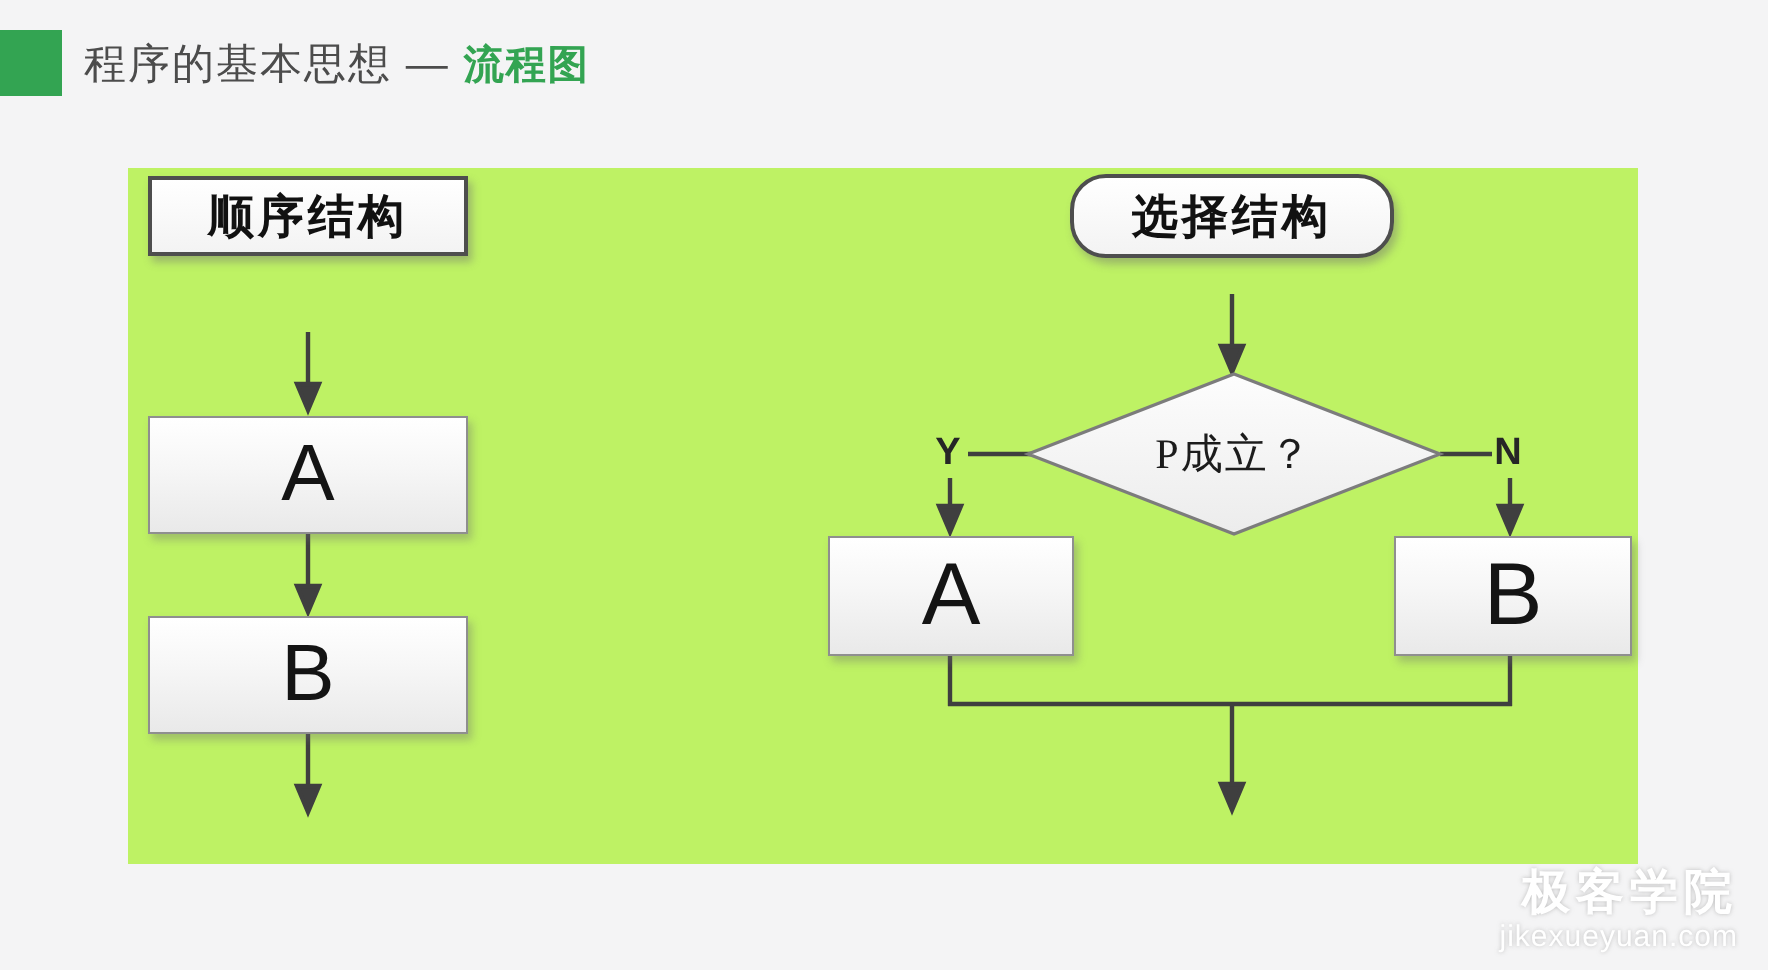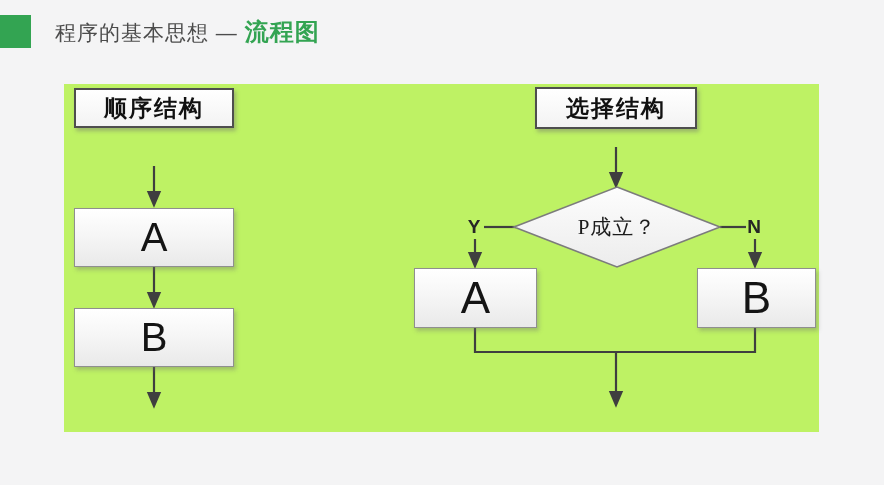--- a/index.html
+++ b/index.html
@@ -8,23 +8,23 @@
     font-family: "Liberation Sans", "DejaVu Sans", sans-serif;
     background:#f4f4f5;
     position:relative;
     overflow:hidden;
   }
   .page { position:absolute; inset:0; width:884px; height:485px; background:#f4f4f5; }
 
   
   .header { position:absolute; left:0; top:15px; display:flex; align-items:center; }
   .accent-square { width:31px; height:33px; background:#33a452; flex:0 0 auto; }
-  .title-wrap { margin-left:24px; display:flex; align-items:baseline; white-space:pre; }
+  .title-wrap { margin-left:11px; display:flex; align-items:baseline; white-space:pre; }
   .title-prefix { font-size:21px; color:#4c4c4c; letter-spacing:1px; }
-  .title-highlight { font-size:24px; color:#33a452; font-weight:bold; margin-left:7px; letter-spacing:1px; }
+  .title-highlight { font-size:20px; color:#33a452; font-weight:bold; margin-left:7px; letter-spacing:1px; }
 
   
   .slide { position:absolute; left:64px; top:84px; width:755px; height:348px; background:#bef264; }
 
   .flow-box {
     position:absolute;
     display:flex; align-items:center; justify-content:center;
     background:linear-gradient(180deg,#ffffff 0%,#f6f6f6 45%,#e9e9e9 100%);
     border:1.5px solid #8f8f8f;
     box-shadow:2px 3px 4px rgba(110,110,110,0.38);
@@ -38,21 +38,21 @@
     box-shadow:2px 3px 4px rgba(110,110,110,0.45);
     font-weight:bold; font-size:23px; color:#111; letter-spacing:2px;
   }
 
   
   .seq-title { left:10px; top:4px;  width:160px; height:40px; }
   .seq-a     { left:10px; top:124px; width:160px; height:59px; font-size:40px; }
   .seq-b     { left:10px; top:224px; width:160px; height:59px; font-size:40px; }
 
   
-  .sel-title { left:471px; top:3px; width:162px; height:42px; }
+  .sel-title { left:471px; top:3px; width:162px; height:42px;border-radius:18px; }
   .sel-a     { left:350px; top:184px; width:123px; height:60px; font-size:44px; }
   .sel-b     { left:633px; top:184px; width:119px; height:60px; font-size:44px; }
 
   .diamond-label {
     position:absolute; left:450px; top:103px; width:206px; height:80px;
     display:flex; align-items:center; justify-content:center;
     font-family:"Liberation Serif","DejaVu Serif",serif;
     font-size:21px; color:#1c1c1c; letter-spacing:1px;
   }
   .branch-label {
@@ -134,14 +134,18 @@
       <div class="label-box sel-title">选择结构</div>
       <div class="diamond-label">P成立？</div>
       <div class="branch-label y-label">Y</div>
       <div class="branch-label n-label">N</div>
       <div class="flow-box sel-a">A</div>
       <div class="flow-box sel-b">B</div>
     </div>
 
   </div>
 
+  <div class="watermark">
+    <div class="wm-brand">极客学院</div>
+    <div class="wm-domain">jikexueyuan.com</div>
+  </div>
 
 </div>
 
 </body></html>

